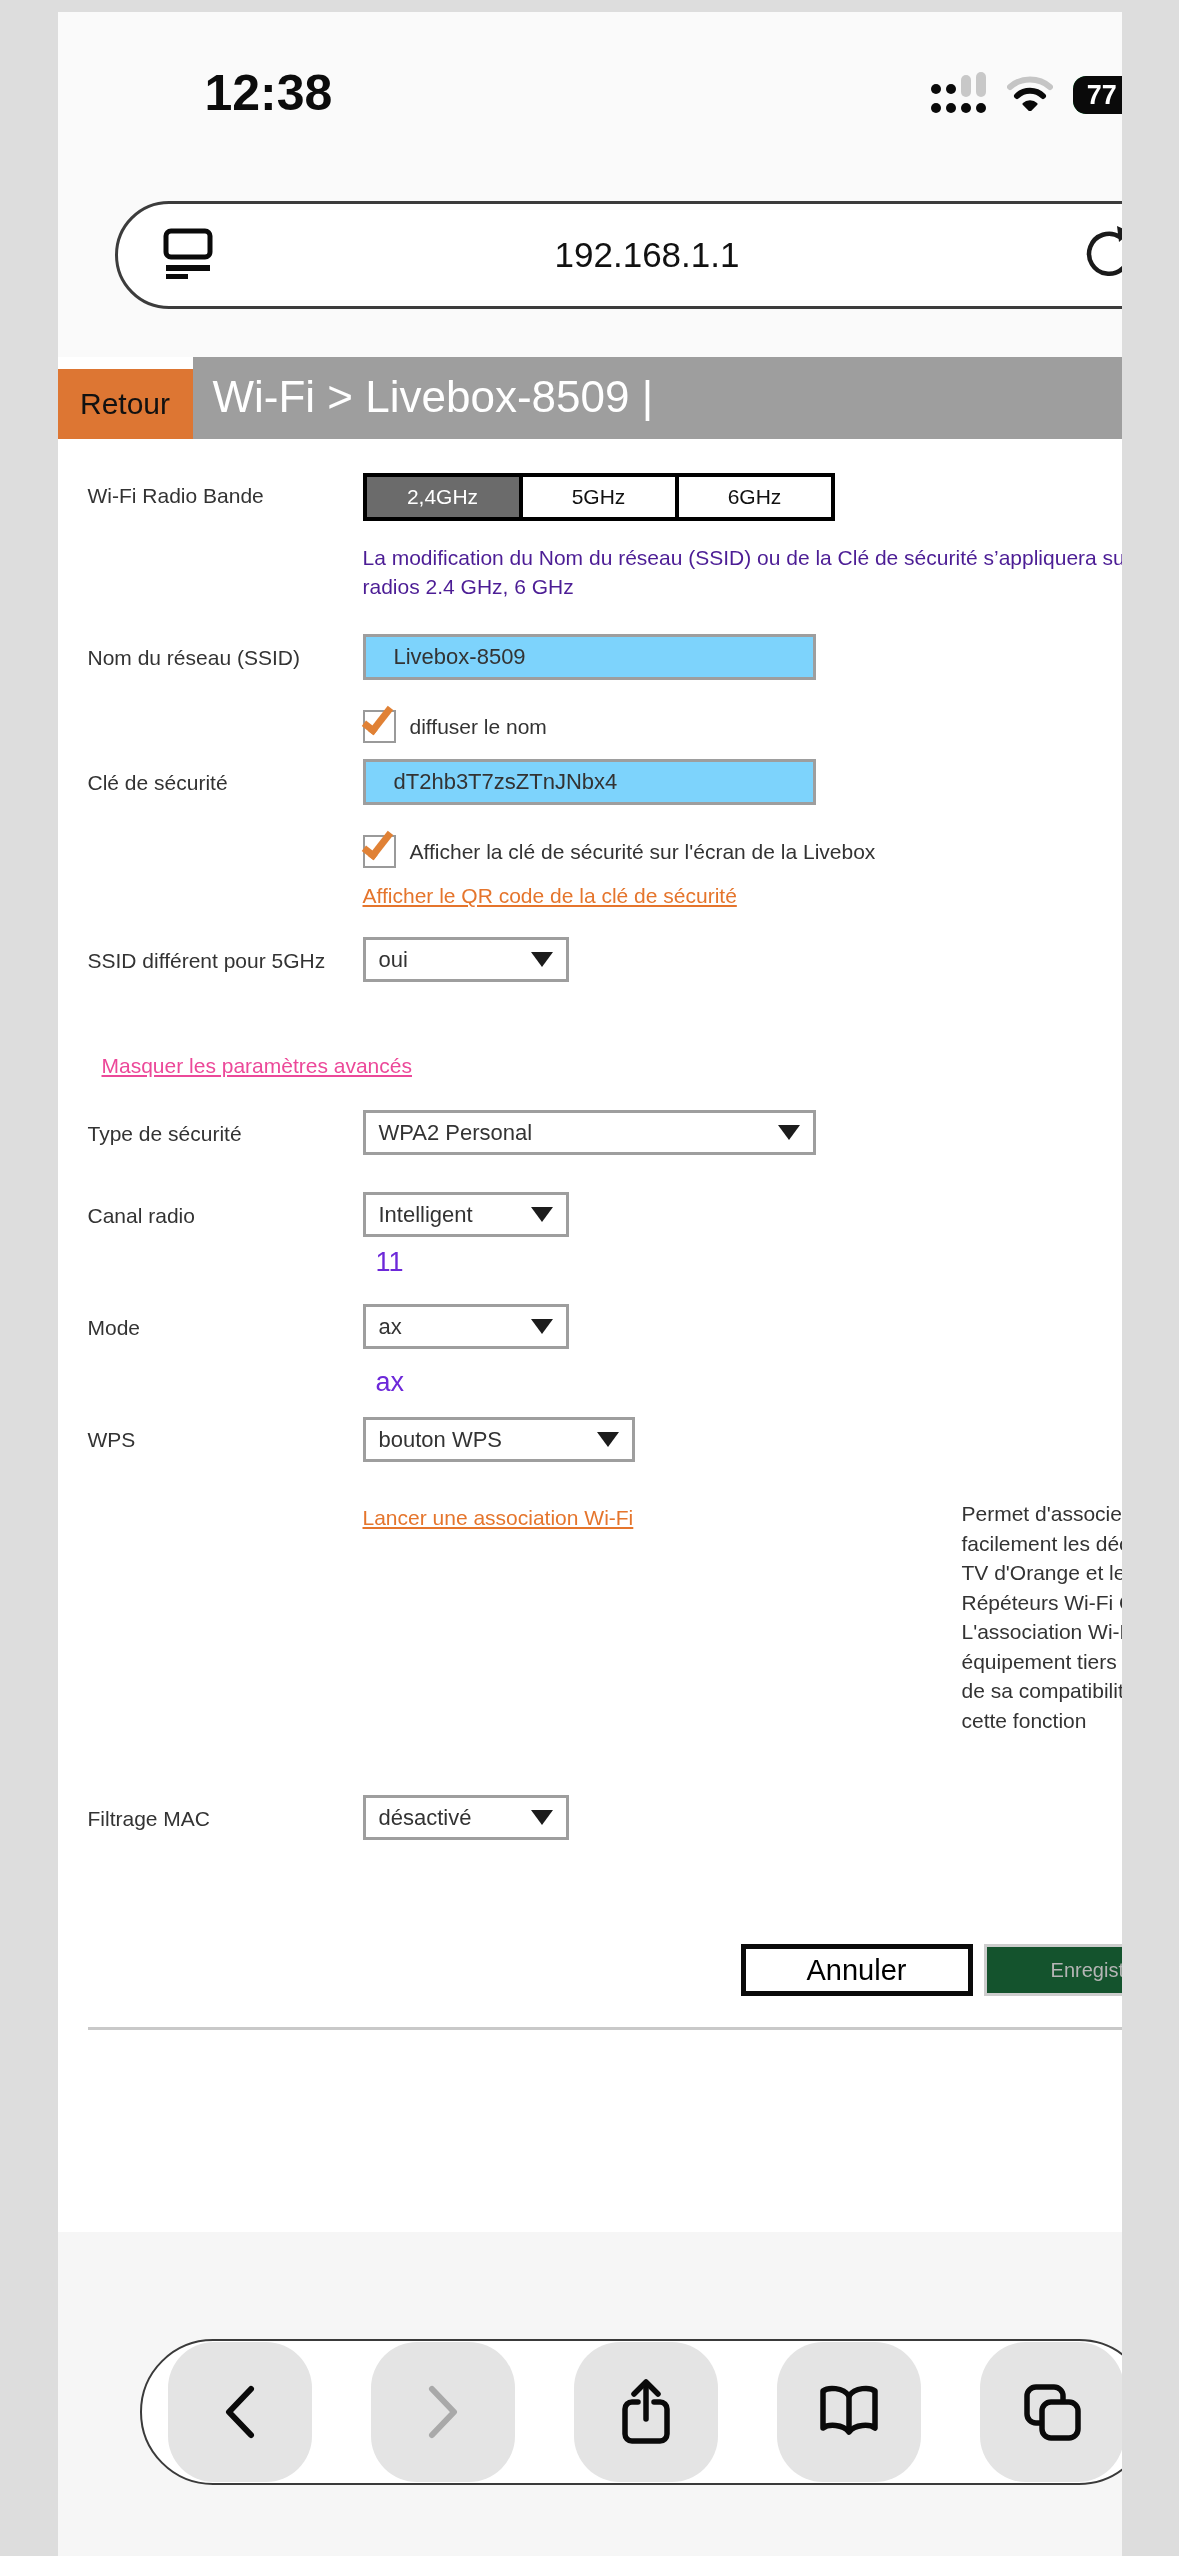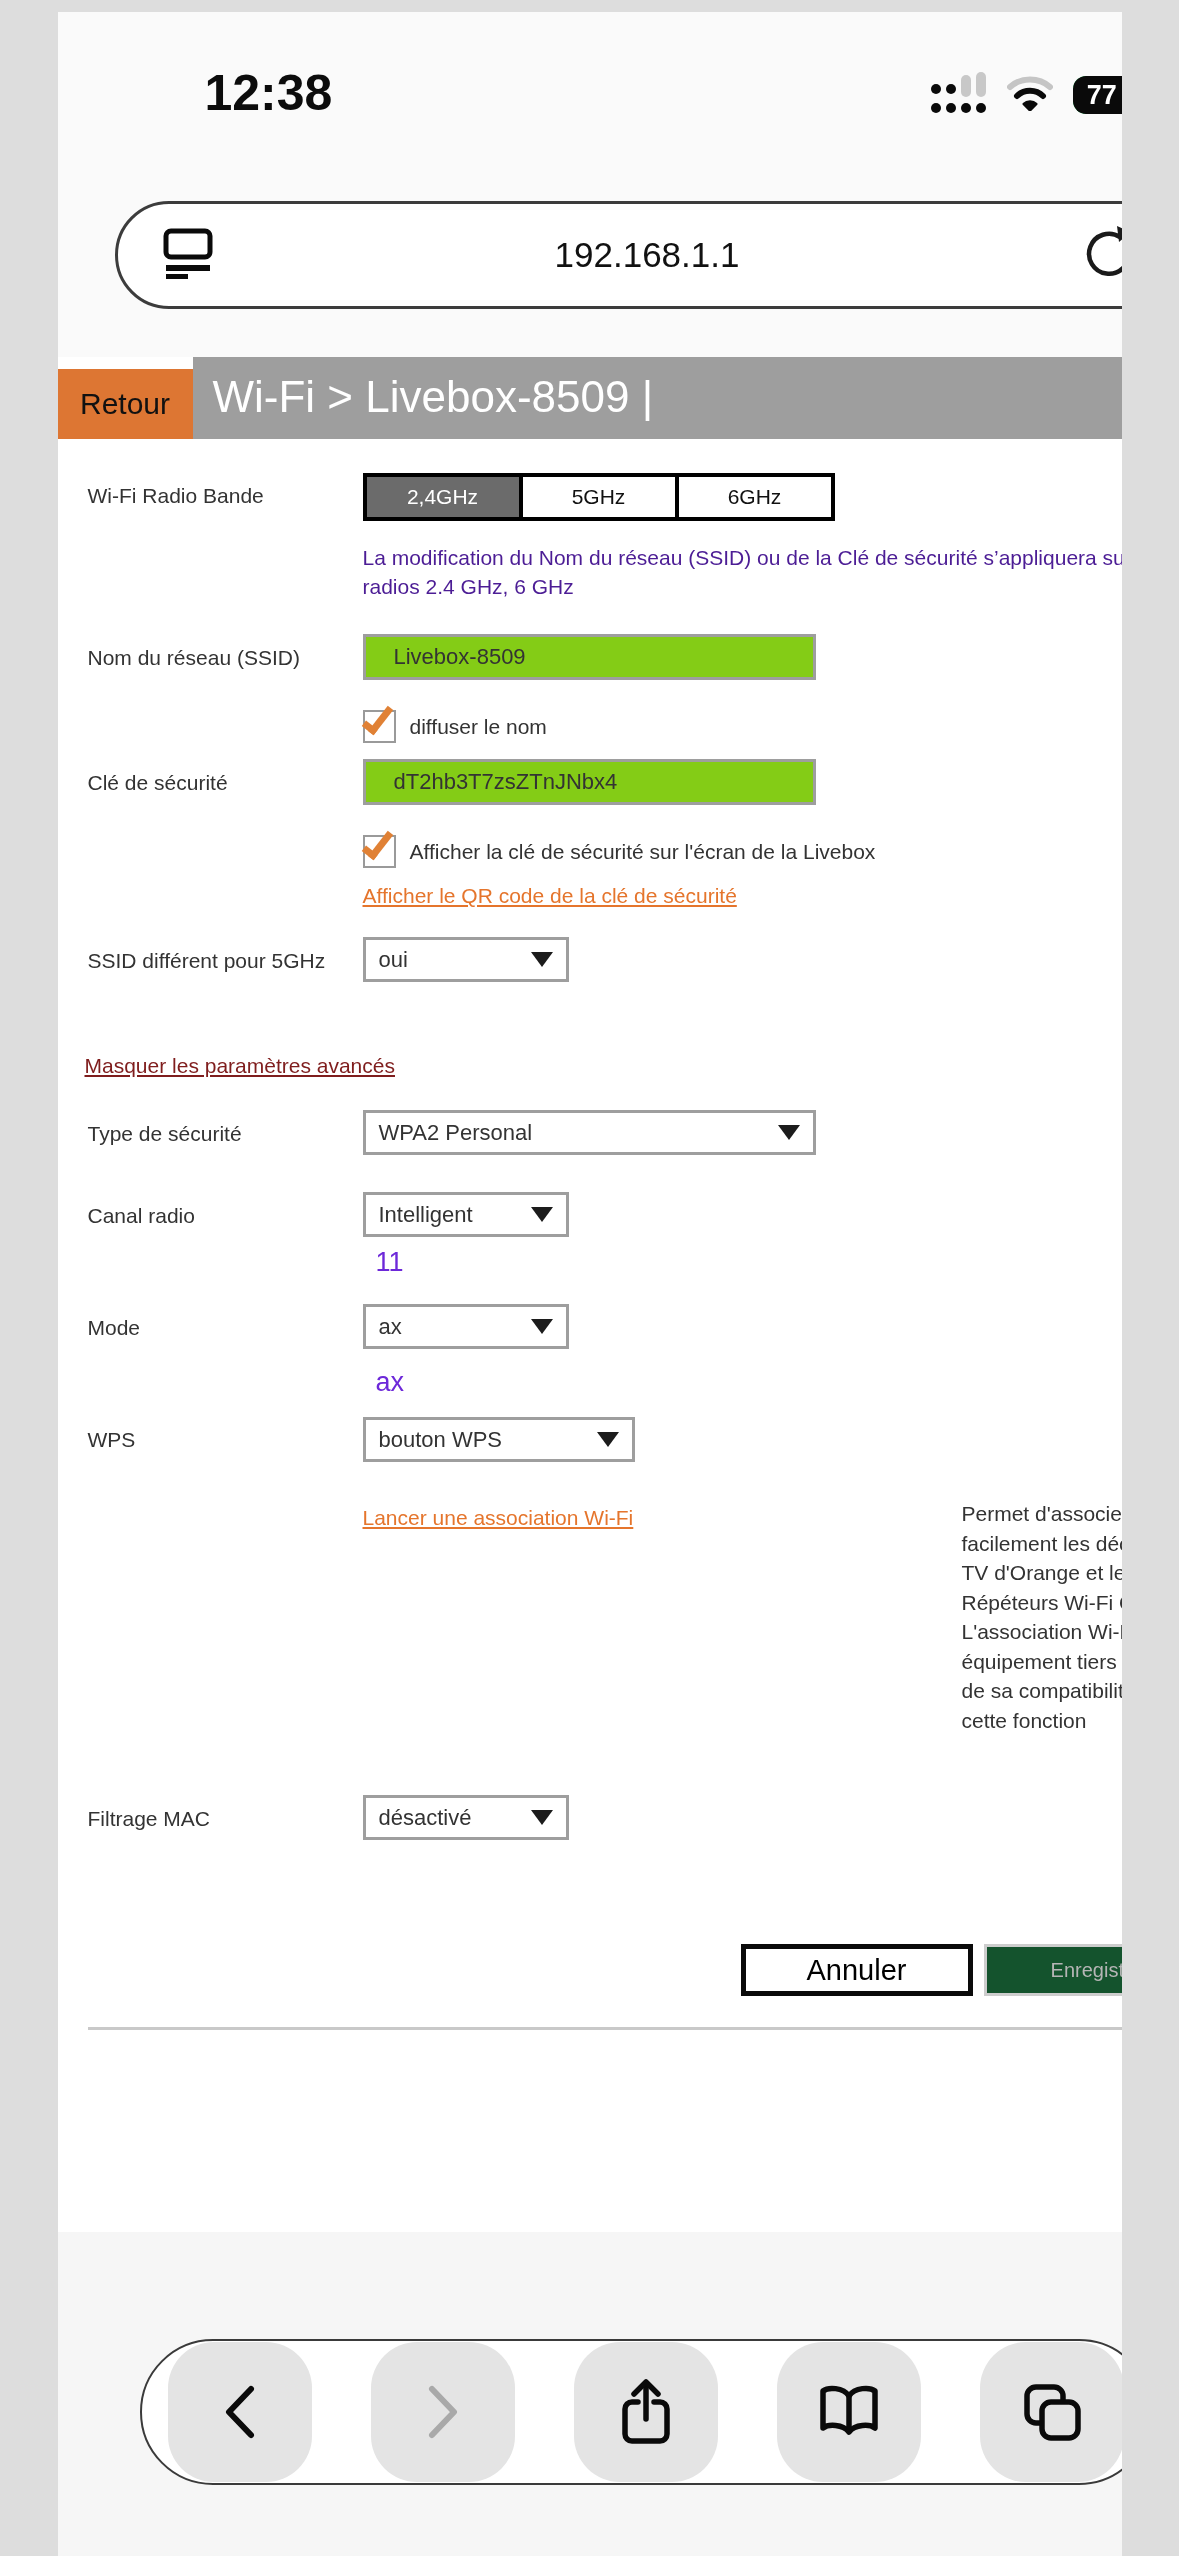--- a/index.html
+++ b/index.html
@@ -34,32 +34,32 @@
   }
   
   .label{ position:absolute; left:30px; font-size:21px; color:#333; }
   .ctrl{ position:absolute; left:305px; }
   .tabs{ top:461px; width:472px; height:48px; border:4px solid #000; display:flex; background:#fff; }
   .tab{ flex:1 1 0; display:flex; align-items:center; justify-content:center; font-size:21px; color:#111; background:#fff; }
   .tab + .tab{ border-left:4px solid #000; }
   .tab.selected{ background:#6b6b6b; color:#fff; }
   .note{ top:531px; width:810px; font-size:21px; line-height:29px; color:#4c1d95; }
   .text-input{
-    position:absolute; left:305px; width:453px; height:46px; border:3px solid #9e9e9e; background:#84cc16;
+    position:absolute; left:305px; width:453px; height:46px; border:3px solid #9e9e9e; background:#7dd3fc;
     font-size:22px; color:#333; padding:0 28px; font-family:inherit;
   }
   .checkbox-row{ position:absolute; left:305px; display:flex; align-items:center; gap:14px; }
   .checkbox{ position:relative; width:33px; height:33px; border:2px solid #9a9a9a; background:#fff; flex:0 0 auto; }
   .checkmark{
     position:absolute; left:5px; top:-10px; width:15px; height:32px;
     border-right:7px solid #e08135; border-bottom:7px solid #e08135; transform:rotate(38deg);
   }
   .cb-label{ font-size:21px; color:#333; white-space:nowrap; }
   .link-orange{ position:absolute; left:305px; font-size:21px; color:#e5752c; text-decoration:underline; white-space:nowrap; }
-  .link-dark{ position:absolute; left:27px; font-size:21px; color:#7f1d1d; text-decoration:underline; white-space:nowrap; }
+  .link-dark{ position:absolute; left:44px; font-size:21px; color:#ec4899; text-decoration:underline; white-space:nowrap; }
   .select{
     position:absolute; left:305px; height:45px; border:3px solid #9e9e9e; background:#fff;
     display:flex; align-items:center; justify-content:space-between; padding:0 13px; font-size:22px; color:#333;
   }
   .caret{ width:0; height:0; border-left:11px solid transparent; border-right:11px solid transparent; border-top:15px solid #1c1c1c; }
   .sub-value{ position:absolute; left:318px; font-size:27px; color:#6d28d9; }
   .help-col{ position:absolute; left:904px; top:1487px; width:256px; font-size:21px; line-height:29.5px; color:#333; }
   .btn-cancel{
     position:absolute; left:683px; top:1932px; width:232px; height:52px; background:#fff;
     border:5px solid #0a0a0a; font-size:29px; color:#000; font-family:inherit;

